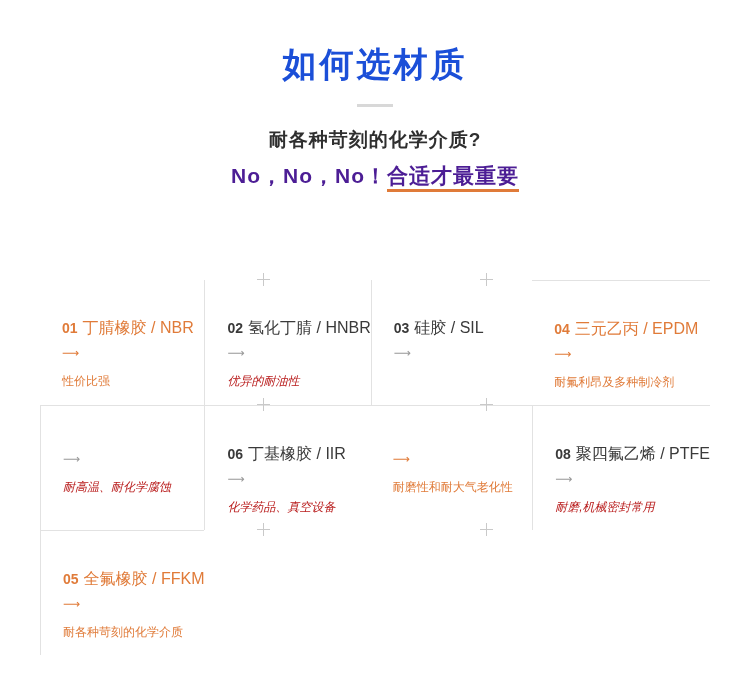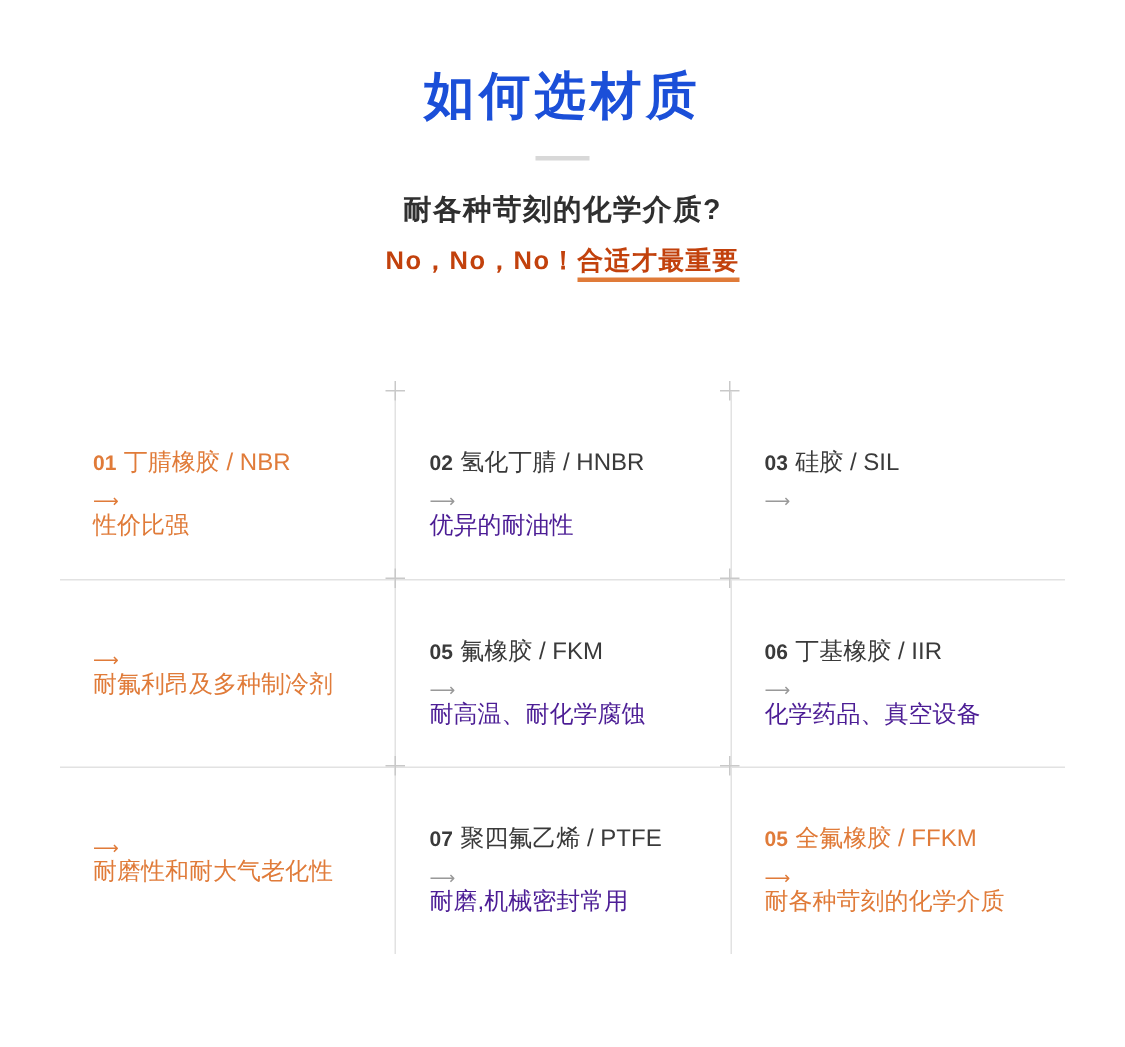--- a/index.html
+++ b/index.html
@@ -42,39 +42,39 @@
   }
   .sub-line-1 {
     margin-top: 20px;
     font-size: 19px;
     font-weight: bold;
     color: #2f2f2f;
     letter-spacing: 1px;
   }
   .sub-line-2 {
     margin-top: 9px;
-    font-size: 17px;
-    font-weight: bold;
-    color: #c2410c;
+    font-size: 21px;
+    font-weight: bold;
+    color: #4c1d95;
     letter-spacing: 1px;
   }
   .sub-line-2 .underlined {
     border-bottom: 3px solid #e07b39;
     padding-bottom: 2px;
   }
 
   
   .grid {
     position: absolute;
-    top: 261px;
+    top: 280px;
     left: 40px;
     width: 670px;
     height: 375px;
     display: grid;
-    grid-template-columns: 1fr 1fr 1fr;
+    grid-template-columns: 1fr 1fr 1fr 1fr;
     grid-template-rows: 1fr 1fr 1fr;
   }
   .cell {
     position: relative;
     box-sizing: border-box;
     padding: 38px 0 0 22px;
   }
   .cell.col2, .cell.col3 {
     border-left: 1px solid #e2e2e2;
   }
@@ -97,31 +97,31 @@
   .arrow {
     margin-top: 9px;
     font-size: 12px;
     line-height: 1;
     color: #999999;
   }
   .arrow-orange {
     color: #e07b39;
   }
   .desc {
-    margin-top: 0;
-    font-size: 16px;
+    margin-top: 14px;
+    font-size: 12px;
     color: #4a4a4a;
     white-space: nowrap;
   }
 
   
   .accent .num, .accent .name { color: #e07b39; }
   .accent .desc { color: #e07b39; }
   .plain .num, .plain .name { color: #3a3a3a; text-align: right; }
-  .plain .desc { color: #4c1d95; }
+  .plain .desc { color: #b91c1c; font-style: italic; }
 
   
   .plus {
     position: absolute;
     width: 13px;
     height: 13px;
     pointer-events: none;
   }
   .plus::before, .plus::after {
     content: "";
@@ -170,48 +170,48 @@
     </div>
 
     <div class="cell col3 row1 plain">
       <div class="cell-title">
         <span class="num">03</span><span class="name">硅胶 / SIL</span>
       </div>
       <div class="arrow">⟶</div>
     </div>
 
     <div class="cell col1 row2 accent">
+      <div class="cell-title">
+        <span class="num">04</span><span class="name">三元乙丙 / EPDM</span>
+      </div>
       <div class="arrow arrow-orange">⟶</div>
       <div class="desc">耐氟利昂及多种制冷剂</div>
     </div>
 
     <div class="cell col2 row2 plain">
-      <div class="cell-title">
-        <span class="num">05</span><span class="name">氟橡胶 / FKM</span>
-      </div>
       <div class="arrow">⟶</div>
       <div class="desc">耐高温、耐化学腐蚀</div>
     </div>
 
     <div class="cell col3 row2 plain">
       <div class="cell-title">
         <span class="num">06</span><span class="name">丁基橡胶 / IIR</span>
       </div>
       <div class="arrow">⟶</div>
       <div class="desc">化学药品、真空设备</div>
     </div>
 
     <div class="cell col1 row3 accent">
       <div class="arrow arrow-orange">⟶</div>
       <div class="desc">耐磨性和耐大气老化性</div>
     </div>
 
     <div class="cell col2 row3 plain">
       <div class="cell-title">
-        <span class="num">07</span><span class="name">聚四氟乙烯 / PTFE</span>
+        <span class="num">08</span><span class="name">聚四氟乙烯 / PTFE</span>
       </div>
       <div class="arrow">⟶</div>
       <div class="desc">耐磨,机械密封常用</div>
     </div>
 
     <div class="cell col3 row3 accent">
       <div class="cell-title">
         <span class="num">05</span><span class="name">全氟橡胶 / FFKM</span>
       </div>
       <div class="arrow arrow-orange">⟶</div>

